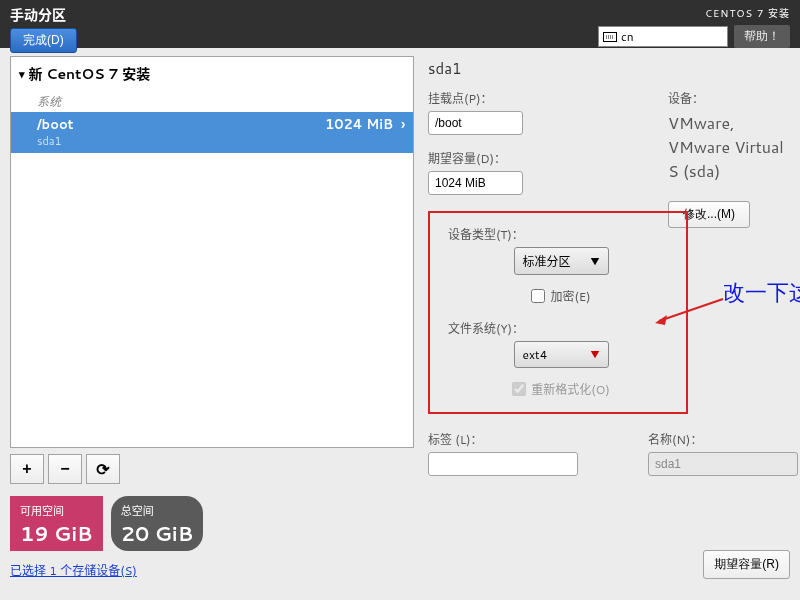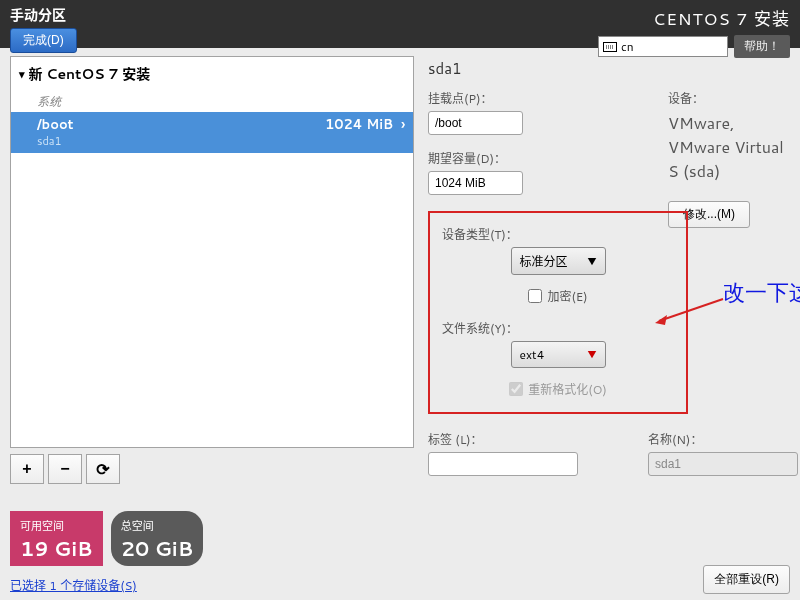--- a/index.html
+++ b/index.html
@@ -3,21 +3,21 @@
 <meta charset="utf-8">
 <style>
 * { box-sizing: border-box; margin: 0; padding: 0; }
 body { font-family: "Cantarell", "Noto Sans CJK SC", sans-serif; font-size: 13px; background: #ececec; width: 800px; height: 600px; overflow: hidden; position: relative; }
 
 .topbar { background: #303030; color: #fff; height: 48px; display: flex; align-items: flex-start; padding: 2px 10px; }
 .topbar .left { flex: 1; }
 .topbar .title-l { font-weight: bold; font-size: 14px; padding: 2px 0 3px 0; }
 .done-btn { background: #3b7ad0; background: linear-gradient(#4a8fe0, #2c6bc5); border: 1px solid #1a4d9a; border-radius: 3px; color: #fff; padding: 3px 12px; font-size: 12px; cursor: pointer; }
 .topbar .right { text-align: right; }
-.topbar .title-r { font-size: 17px; padding: 3px 0 5px 0; letter-spacing: 1px; }
+.topbar .title-r { font-size: 10px; padding: 3px 0 5px 0; letter-spacing: 1px; }
 .lang-help { display: flex; gap: 6px; justify-content: flex-end; align-items: center; }
 .lang-box { background: #fff; color: #000; border: 1px solid #888; padding: 1px 6px 1px 4px; display: flex; align-items: center; gap: 4px; font-size: 12px; width: 130px; }
 .kbd-icon { width: 14px; height: 10px; border: 1px solid #000; display: inline-block; position: relative; }
 .kbd-icon::before { content: ""; position: absolute; inset: 2px; background: repeating-linear-gradient(90deg, #000, #000 1px, transparent 1px, transparent 2px); opacity: 0.5; }
 .help-btn { background: #5a5a5a; border: none; color: #eee; padding: 3px 10px; font-size: 12px; border-radius: 2px; cursor: pointer; }
 
 .content { display: flex; padding: 8px 10px 0 10px; gap: 14px; height: 436px; }
 .left-col { width: 404px; display: flex; flex-direction: column; }
 .tree-box { flex: 1; background: #fff; border: 1px solid #a3a3a3; display: flex; flex-direction: column; }
 .tree-header { padding: 6px 8px; font-weight: bold; font-size: 14px; display: flex; align-items: center; }
@@ -38,34 +38,34 @@
 .form-grid { display: flex; gap: 30px; }
 .form-left { width: 210px; }
 .form-right { flex: 1; }
 .label { font-size: 12px; color: #555; padding: 2px 0 4px 0; }
 .text-input { width: 95px; padding: 4px 6px; border: 1px solid #a3a3a3; border-radius: 3px; background: #fff; font-size: 12px; }
 .text-input.wide { width: 150px; }
 .text-input[disabled] { background: #e8e8e8; color: #888; }
 .modify-btn { padding: 4px 14px; border: 1px solid #a3a3a3; border-radius: 3px; background: linear-gradient(#fcfcfc, #ededed); font-size: 12px; cursor: pointer; }
 .gap { height: 12px; }
 
-.red-box { border: 2px solid #d62222; padding: 10px 12px 14px 12px; margin-top: 16px; width: 260px; position: relative; }
+.red-box { border: 2px solid #d62222; padding: 10px 12px 14px 18px; margin-top: 16px; width: 260px; position: relative; }
 .select-btn { display: inline-flex; align-items: center; padding: 4px 8px; border: 1px solid #888; border-radius: 3px; background: linear-gradient(#f4f4f4, #dcdcdc); font-size: 12px; cursor: pointer; min-width: 95px; }
 .select-btn .caret { margin-left: auto; font-size: 9px; }
 .chk-row { display: flex; align-items: center; gap: 5px; font-size: 12px; color: #555; margin-top: 2px; }
 .chk-row input { width: 14px; height: 14px; }
 .inline { display: flex; align-items: center; gap: 10px; flex-direction: column; }
 
 .arrow-wrap { position: absolute; left: 225px; top: 84px; pointer-events: none; }
 .arrow-svg { position: absolute; }
 .annotation { position: absolute; left: 293px; top: 65px; color: #1018e0; font-size: 22px; font-family: "SimSun", serif; white-space: nowrap; }
 
 .label-row { display: flex; gap: 70px; margin-top: 14px; }
 
-.footer { position: absolute; left: 10px; right: 10px; bottom: 6px; }
+.footer { position: absolute; left: 10px; right: 10px; bottom: 21px; }
 .space-boxes { display: flex; gap: 8px; }
 .space-box { padding: 6px 10px 4px; color: #fff; min-width: 78px; }
 .space-box.pink { background: #c83a6a; }
 .space-box.gray { background: #5a5a5a; border-radius: 17px; }
 .space-box .lbl { font-size: 11px; }
 .space-box .val { font-size: 20px; font-weight: bold; }
 .storage-link { color: #1a3fcf; font-size: 12px; text-decoration: underline; display: inline-block; margin-top: 10px; cursor: pointer; }
 .reset-btn { position: absolute; right: 0; bottom: 0; padding: 5px 10px; border: 1px solid #a3a3a3; border-radius: 3px; background: linear-gradient(#fcfcfc, #ededed); font-size: 12px; cursor: pointer; }
 .device-txt { font-size: 16px; color: #555; line-height: 1.5; }
 </style>
@@ -179,14 +179,14 @@
     <div class="space-box pink">
       <div class="lbl">可用空间</div>
       <div class="val">19 GiB</div>
     </div>
     <div class="space-box gray">
       <div class="lbl">总空间</div>
       <div class="val">20 GiB</div>
     </div>
   </div>
   <a class="storage-link">已选择 1 个存储设备(S)</a>
-  <button class="reset-btn">全部重设(R)</button>
+  <button class="reset-btn">期望容量(R)</button>
 </div>
 
 </body></html>

